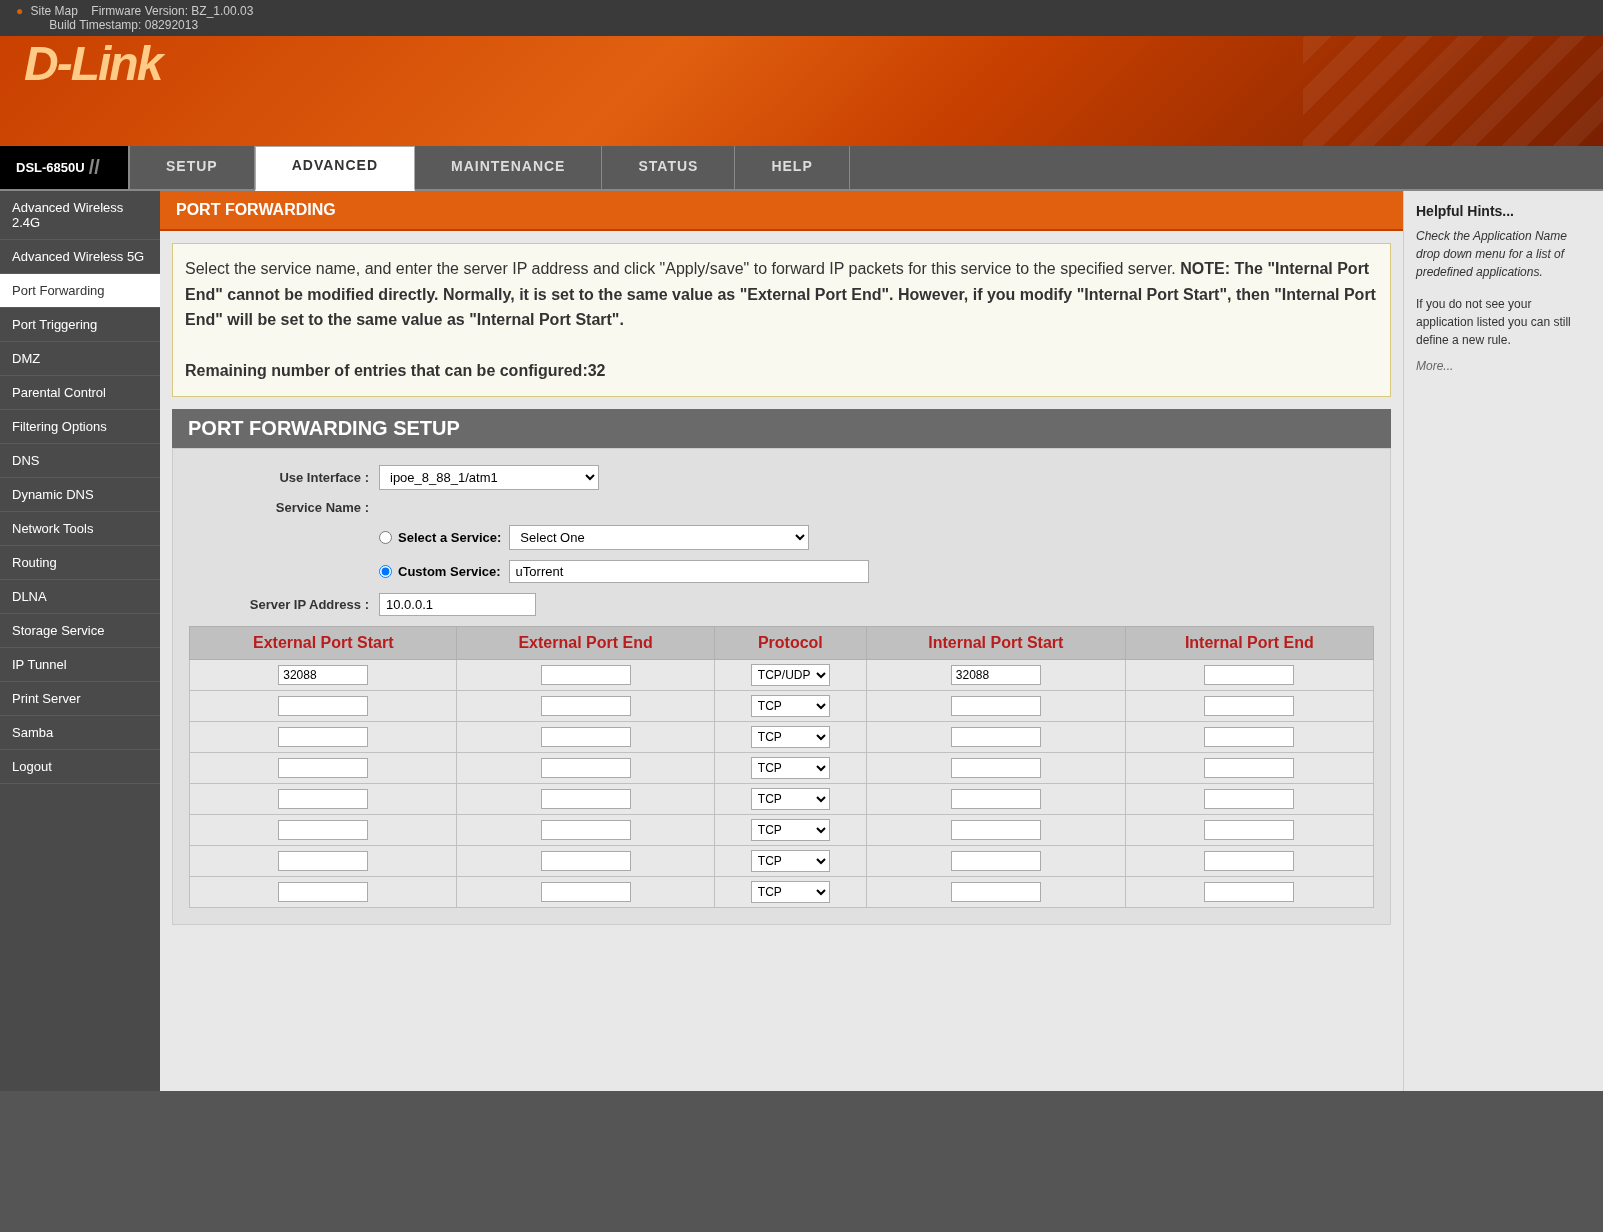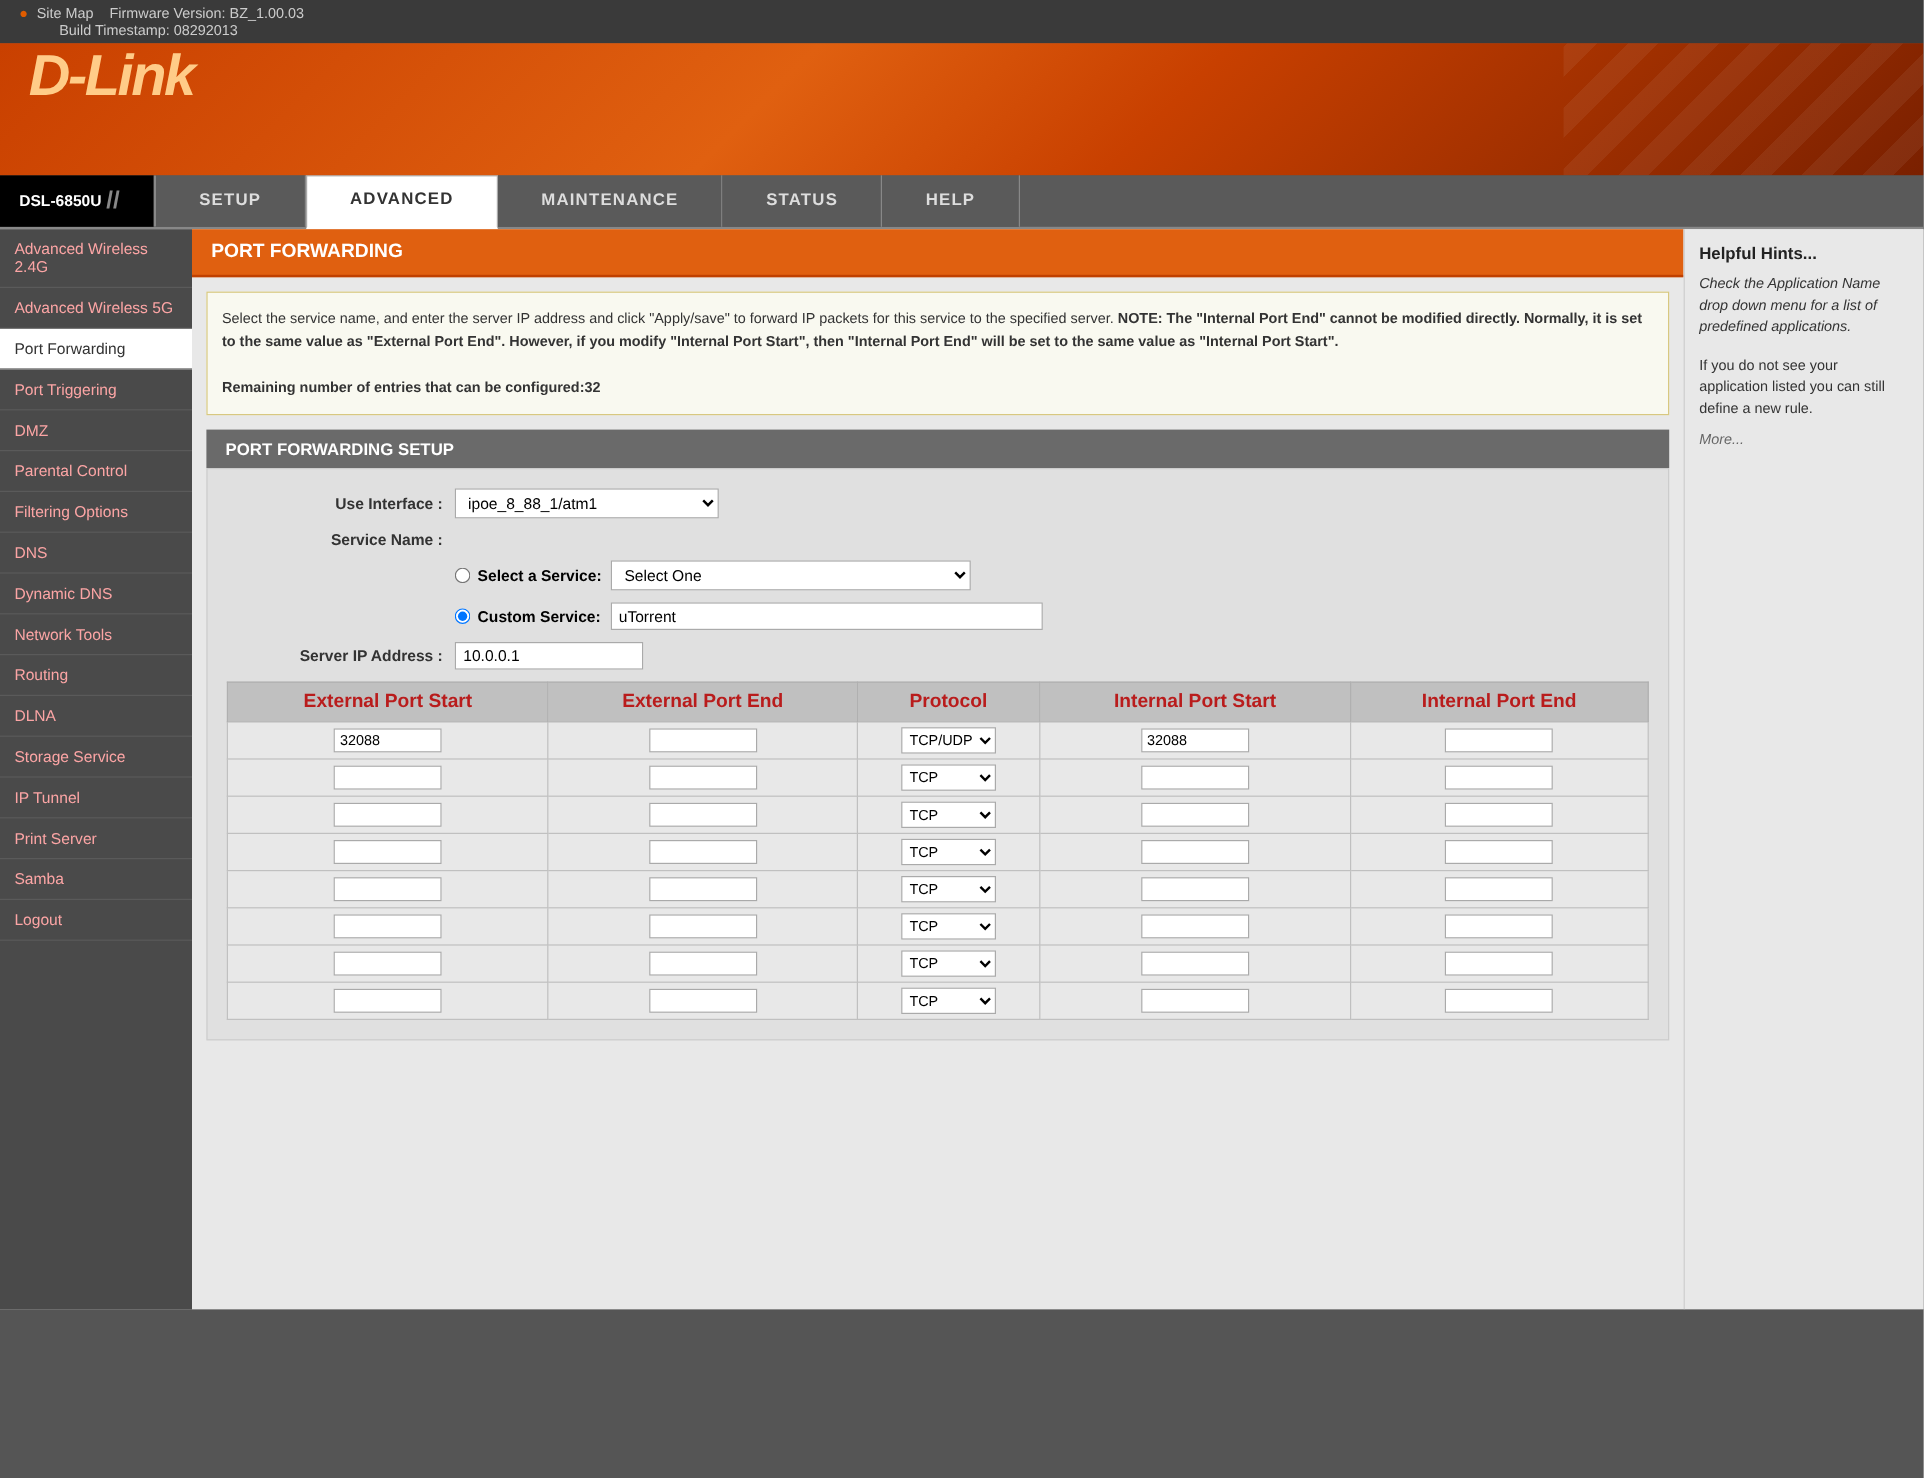--- a/index.html
+++ b/index.html
@@ -95,21 +95,21 @@
       min-height: 900px;
     }
 
     
     .sidebar {
       width: 160px;
       background: #4a4a4a;
       flex-shrink: 0;
     }
     .sidebar-item {
-      color: #fca5a5;
+      color: #ffffff;
       padding: 9px 12px;
       font-size: 13px;
       cursor: pointer;
       border-bottom: 1px solid #5a5a5a;
     }
     .sidebar-item.active {
       background: white;
       color: #333;
       font-weight: normal;
     }
@@ -130,32 +130,32 @@
       padding: 10px 16px;
       border-bottom: 2px solid #c04000;
     }
 
     
     .info-box {
       background: #f9f9f0;
       border: 1px solid #d8c880;
       margin: 12px;
       padding: 12px;
-      font-size: 12px;
+      font-size: 16px;
       line-height: 1.6;
       color: #333;
     }
     .info-box strong { font-weight: bold; }
 
     
     .section-header {
       background: #6a6a6a;
       color: white;
       font-weight: bold;
-      font-size: 14px;
+      font-size: 20px;
       padding: 8px 16px;
       margin: 0 12px 0 12px;
     }
 
     
     .form-area {
       background: #e0e0e0;
       margin: 0 12px;
       padding: 16px 16px;
       border: 1px solid #ccc;

